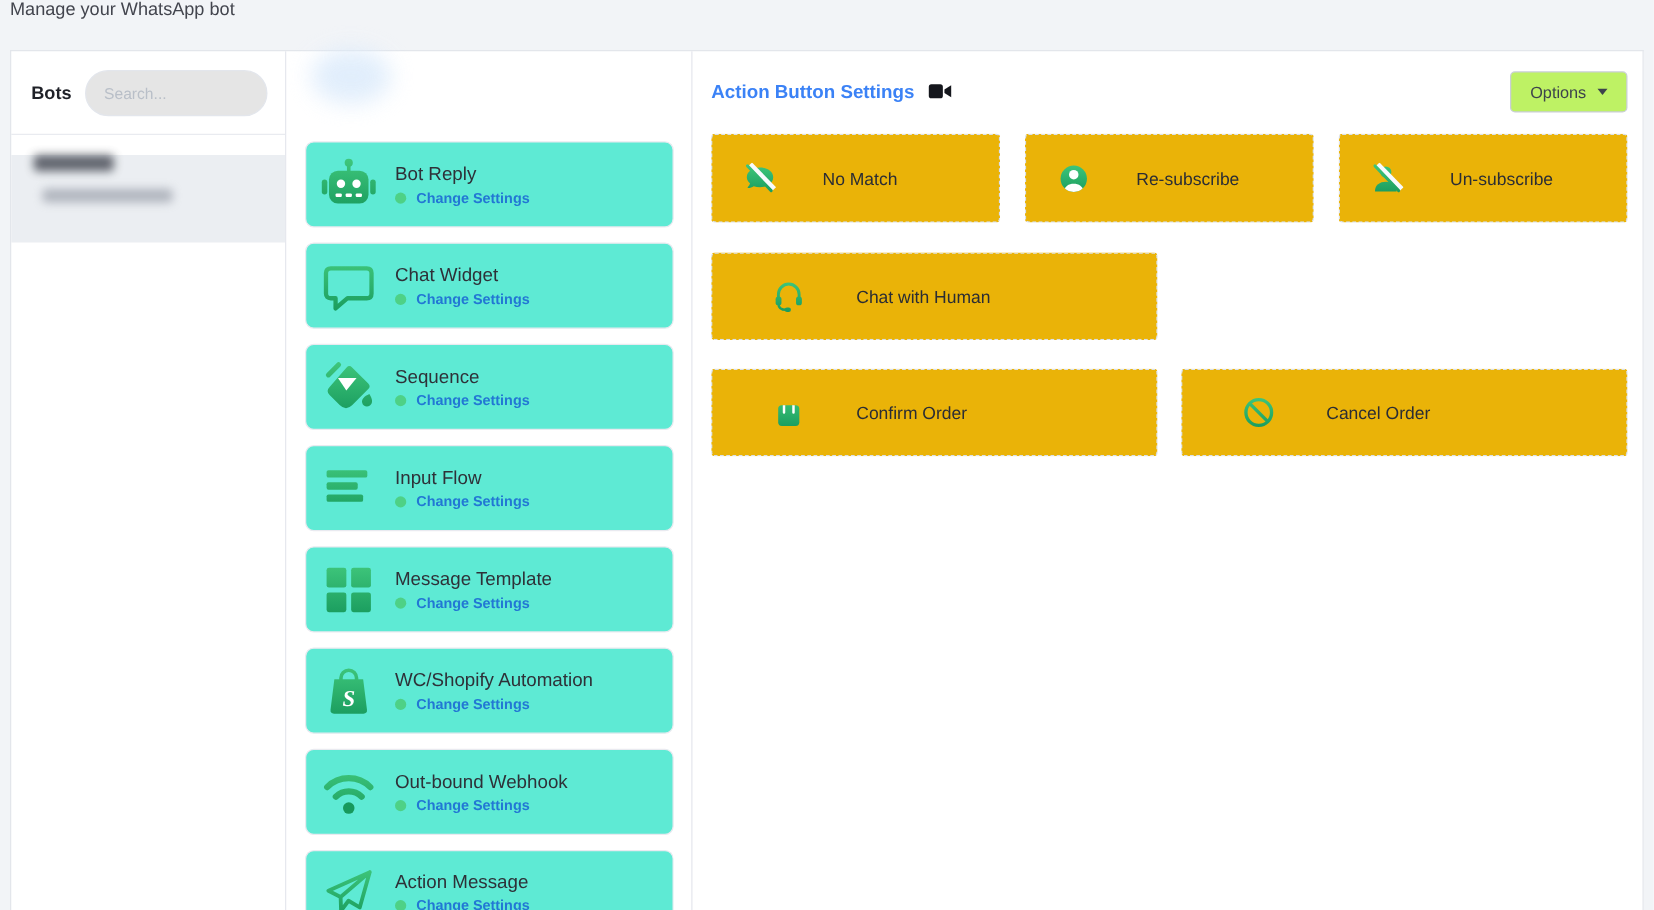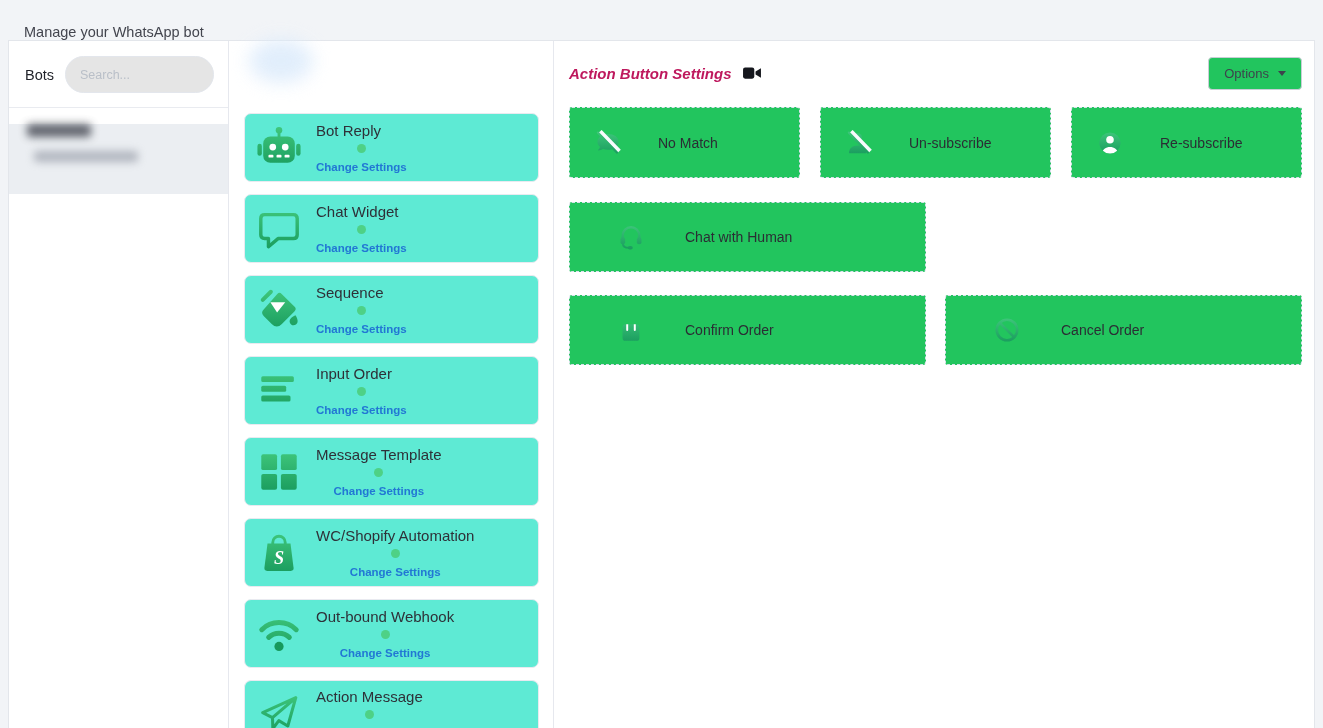--- a/index.html
+++ b/index.html
@@ -5,70 +5,70 @@
   html,body{margin:0;padding:0;}
   body{
     width:1323px;height:728px;overflow:hidden;position:relative;
     background:#f2f4f7;
     font-family:"Liberation Sans","DejaVu Sans",sans-serif;
     -webkit-font-smoothing:antialiased;
   }
   .hidden-defs{position:absolute;width:0;height:0;overflow:hidden;}
 
   
-  .topbar{height:40px;background:#f2f4f7;display:flex;align-items:flex-end;padding:0 24px;
+  .topbar{height:40px;background:#f2f4f7;display:flex;align-items:flex-start;padding:0 8px;
     font-size:14.5px;color:#43454e;}
 
   
   .main{position:absolute;left:8px;top:40px;width:1307px;bottom:0;
     border:1px solid #e3e6eb;border-bottom:none;background:#fff;display:flex;box-sizing:border-box;}
 
   
   .sidebar{width:220px;flex:none;border-right:1px solid #e6e8ee;box-sizing:border-box;}
   .sidebar-head{display:flex;align-items:center;gap:11px;padding:15px 14px 14px 16px;
     border-bottom:1px solid #e9ebf0;}
-  .sidebar-title{font-weight:normal;font-size:14.5px;color:#1f2128;}
+  .sidebar-title{font-weight:bold;font-size:14.5px;color:#1f2128;}
   .search-input{flex:1;min-width:0;height:37px;border:1px solid #e3e6ec;border-radius:19px;
     padding:0 14px;font-size:12.5px;color:#7a828c;box-sizing:border-box;outline:none;
     font-family:inherit;background:#e5e5e5;}
   .search-input::placeholder{color:#b9bfc8;}
   .bot-item{margin-top:5px;height:70px;background:#ebeef2;cursor:pointer;}
   .blur-name{width:64px;height:13px;border-radius:3px;background:#3f434d;filter:blur(4px);
     margin:16px 0 0 18px;opacity:.8;}
   .blur-phone{width:104px;height:11px;border-radius:3px;background:#8a909c;filter:blur(4px);
     margin:14px 0 0 25px;opacity:.6;}
 
   
   .features{width:325px;flex:none;border-right:1px solid #e6e8ee;position:relative;
     padding:72px 14px 0 15px;box-sizing:border-box;}
   .blob{position:absolute;left:20px;top:-2px;width:64px;height:44px;background:#dcebfb;
     border-radius:50%;filter:blur(9px);opacity:.85;}
   .feature-card{height:69px;border:1px solid #e9eaf0;border-radius:7px;margin-bottom:12px;
     display:flex;align-items:center;padding:0 8px 0 11px;box-sizing:border-box;background:#5eead4;cursor:pointer;}
   .feature-card.active{border-bottom:3px solid #36c377;}
   .fc-icon{width:46px;height:46px;flex:none;margin-right:14px;}
   .fc-title{font-size:15px;color:#2e3138;margin-bottom:5px;font-weight:500;}
-  .fc-action{display:flex;align-items:center;gap:8px;flex-direction:column;}
+  .fc-action{display:flex;align-items:center;gap:8px;}
   .dot{width:9px;height:9px;border-radius:50%;background:#4ed186;}
   .fc-link{font-size:11.5px;font-weight:bold;color:#2277d4;text-decoration:none;}
 
   
   .content{flex:1;padding:15px 12px 0 15px;box-sizing:border-box;min-width:0;}
   .content-head{display:flex;align-items:center;height:34px;margin-bottom:17px;}
-  .content-title{font-size:15px;font-weight:600;color:#be185d;font-style:italic;}
+  .content-title{font-size:15px;font-weight:600;color:#3b82f6;}
   .video-icon{width:20px;height:20px;margin-left:11px;cursor:pointer;}
   .options-btn{margin-left:auto;height:33px;padding:0 15px;border:1px solid #c9ced6;border-radius:4px;
-    background:#22c55e;font-size:13px;color:#3d434c;display:flex;align-items:center;gap:9px;
+    background:#bef264;font-size:13px;color:#3d434c;display:flex;align-items:center;gap:9px;
     cursor:pointer;font-family:inherit;}
   .caret{width:0;height:0;border-left:4px solid transparent;border-right:4px solid transparent;
     border-top:5px solid #3d434c;}
   .tiles-row{display:grid;margin-bottom:24px;}
   .cols3{grid-template-columns:repeat(3,1fr);gap:20px;}
   .cols2{grid-template-columns:repeat(2,1fr);gap:19px;margin-bottom:23px;}
-  .tile{height:71px;background:#22c55e;border:1px dashed #d9e1ec;border-radius:3px;
+  .tile{height:71px;background:#eab308;border:1px dashed #d9e1ec;border-radius:3px;
     display:flex;align-items:center;padding-left:25px;cursor:pointer;box-sizing:border-box;}
   .cols2 .tile{height:70px;padding-left:47px;}
   .tile-icon{width:26px;height:26px;flex:none;}
   .cols2 .tile-icon{width:28px;height:28px;}
   .tile-label{margin-left:37px;font-size:14px;color:#2b2d34;font-weight:500;}
   .cols2 .tile-label{margin-left:40px;}
 </style>
 </head>
 <body>
 
@@ -241,21 +241,21 @@
         <a class="fc-link" href="#">Change Settings</a>
       </div>
     </div>
   </div>
 
   <div class="feature-card">
     <svg class="fc-icon" viewBox="0 0 48 48">
             <use href="#sym-input-bars"></use>
           </svg>
     <div class="fc-text">
-      <div class="fc-title">Input Order</div>
+      <div class="fc-title">Input Flow</div>
       <div class="fc-action">
         <span class="dot"></span>
         <a class="fc-link" href="#">Change Settings</a>
       </div>
     </div>
   </div>
 
   <div class="feature-card">
     <svg class="fc-icon" viewBox="0 0 48 48">
             <use href="#sym-grid"></use>
@@ -325,31 +325,31 @@
         <div class="tiles-row cols3">
   <div class="tile">
     <svg class="tile-icon" viewBox="0 0 48 48">
               <use href="#sym-comment-slash"></use>
             </svg>
     <span class="tile-label">No Match</span>
   </div>
 
   <div class="tile">
     <svg class="tile-icon" viewBox="0 0 48 48">
+              <use href="#sym-user-circle"></use>
+            </svg>
+    <span class="tile-label">Re-subscribe</span>
+  </div>
+
+  <div class="tile">
+    <svg class="tile-icon" viewBox="0 0 48 48">
               <use href="#sym-user-slash"></use>
             </svg>
     <span class="tile-label">Un-subscribe</span>
   </div>
-
-  <div class="tile">
-    <svg class="tile-icon" viewBox="0 0 48 48">
-              <use href="#sym-user-circle"></use>
-            </svg>
-    <span class="tile-label">Re-subscribe</span>
-  </div>
 </div>
         <div class="tiles-row cols2">
   <div class="tile">
     <svg class="tile-icon" viewBox="0 0 48 48">
               <use href="#sym-headset"></use>
             </svg>
     <span class="tile-label">Chat with Human</span>
   </div>
 
 </div>

